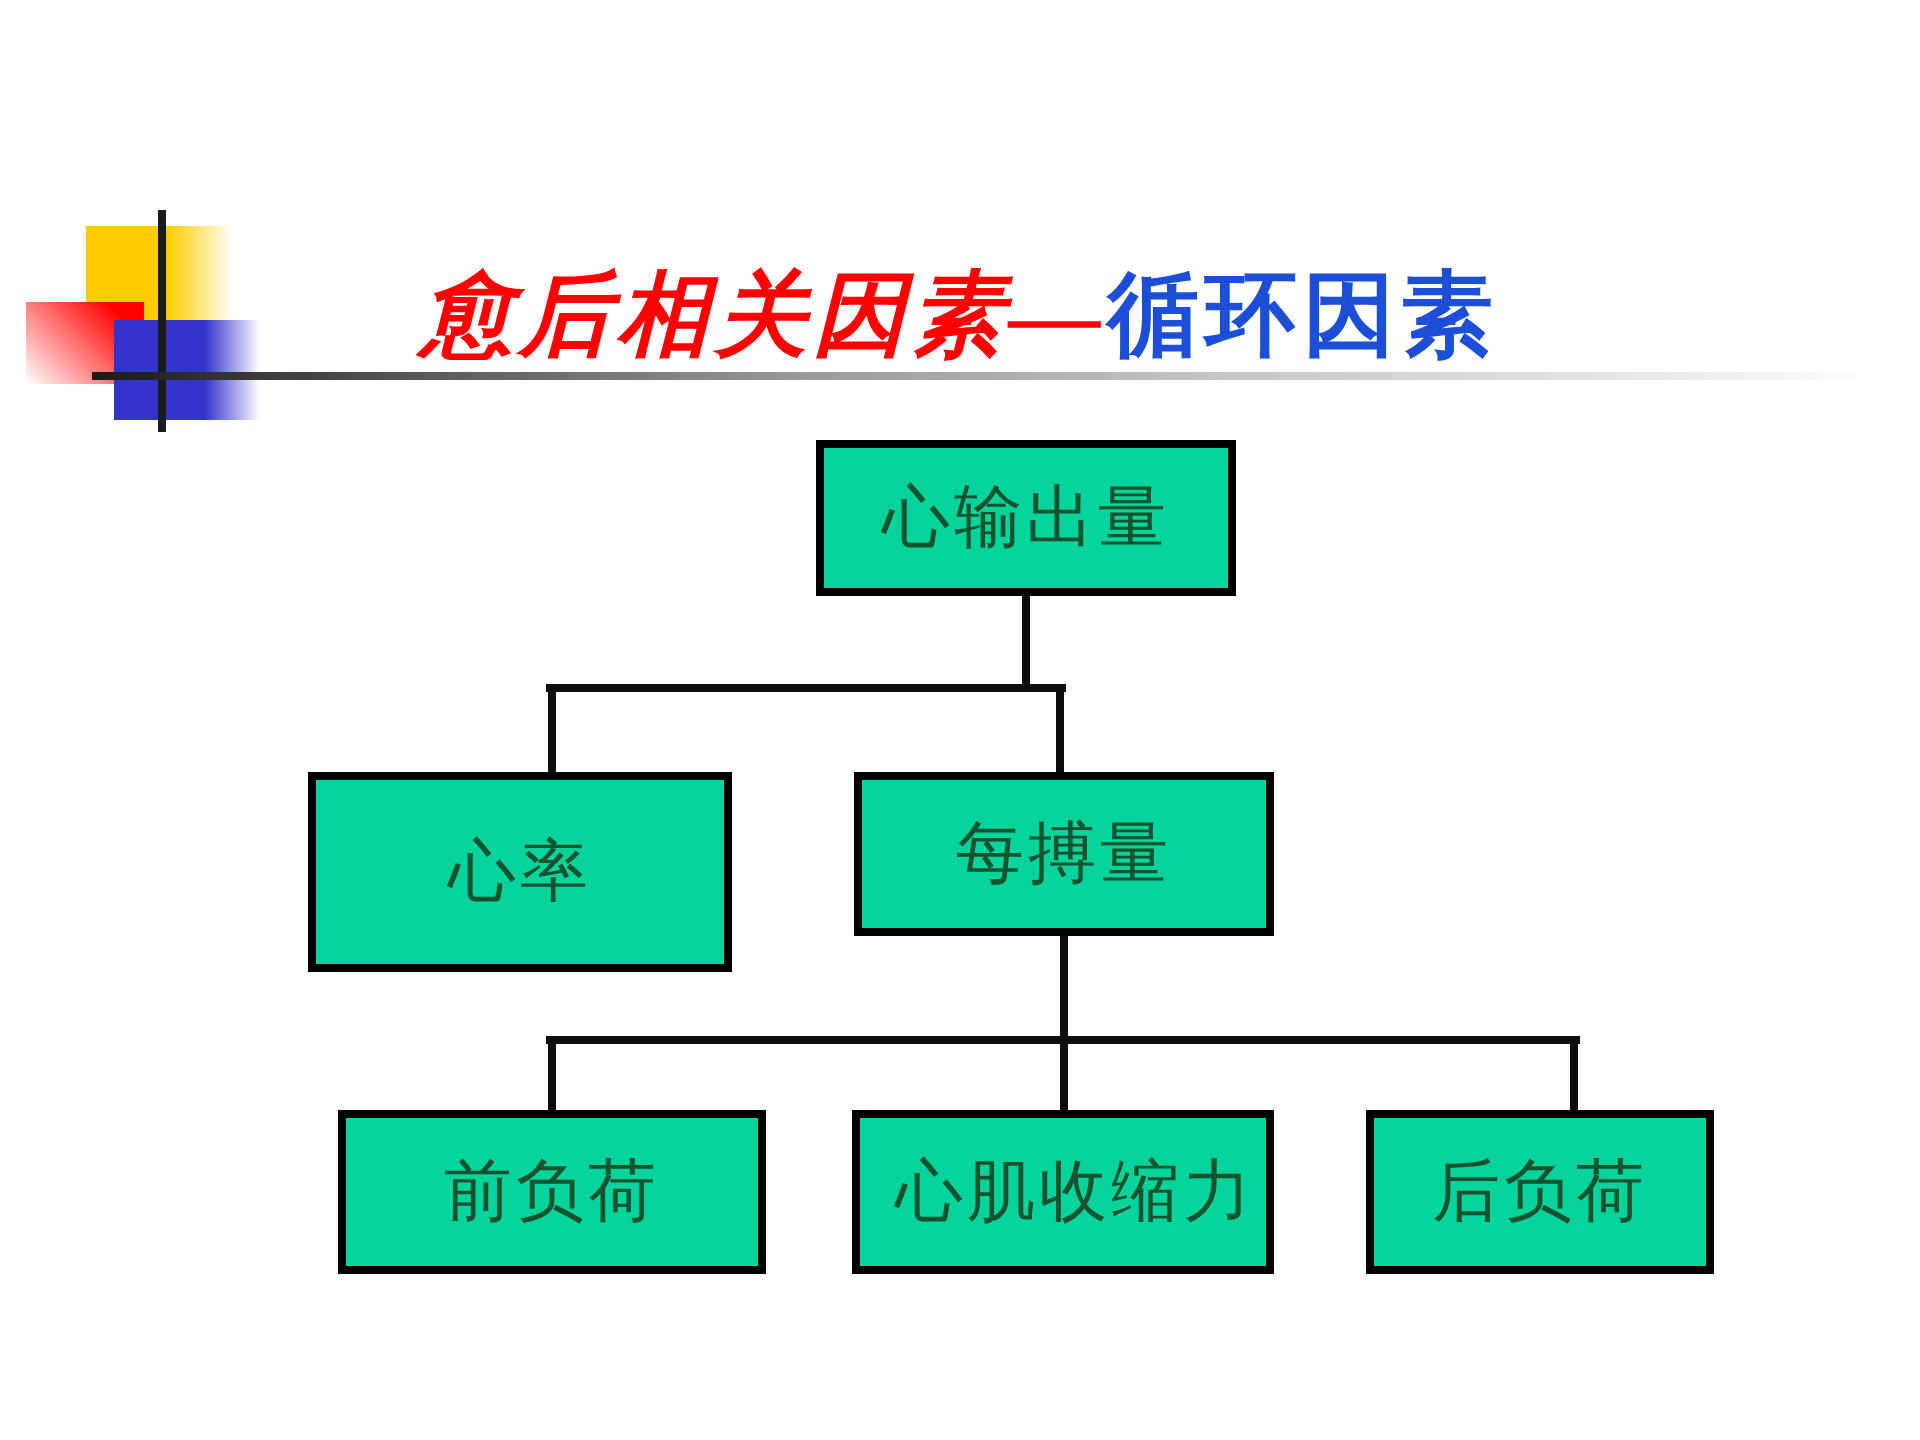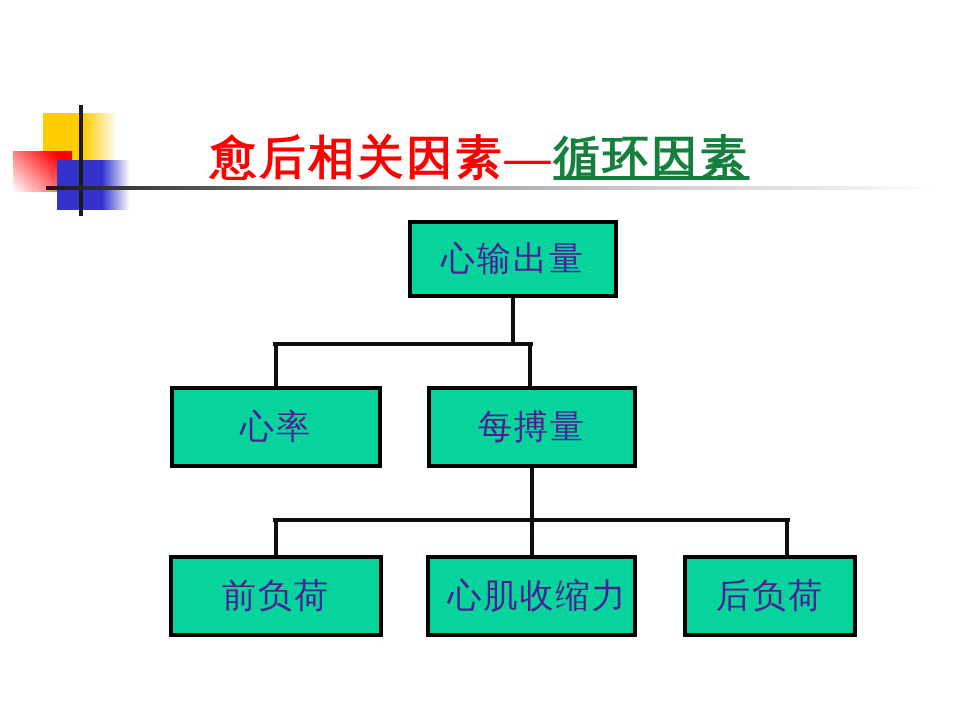--- a/index.html
+++ b/index.html
@@ -43,37 +43,37 @@
   #title {
     position: absolute;
     left: 0; right: 0; top: 130px;
     text-align: center;
     font-size: 46px;
     font-weight: bold;
     letter-spacing: 3px;
     line-height: 56px;
     white-space: nowrap;
   }
-  #title .t-red   { color: #FF0000; }
-  #title .t-green { color: #15803d; text-decoration: underline; }
+  #title .t-red   { color: #FF0000; font-style: italic; }
+  #title .t-green { color: #1d4ed8; }
   
   .node {
     position: absolute;
     box-sizing: border-box;
     background: #06D49C;
     border: 4px solid #000000;
     display: flex;
     align-items: center;
     justify-content: center;
     font-size: 34px;
     letter-spacing: 2px;
-    color: #4c1d95;
+    color: #14532d;
   }
   #node-cardiac-output { left: 408px; top: 220px; width: 210px; height: 78px; }
-  #node-heart-rate     { left: 170px; top: 386px; width: 212px; height: 82px; }
+  #node-heart-rate     { left: 154px; top: 386px; width: 212px; height: 100px; }
   #node-stroke-volume  { left: 427px; top: 386px; width: 210px; height: 82px; }
   #node-preload        { left: 169px; top: 555px; width: 214px; height: 82px; }
   #node-contractility  { left: 426px; top: 555px; width: 211px; height: 82px; padding-left: 12px; }
   #node-afterload      { left: 683px; top: 555px; width: 174px; height: 82px; }
   
   .edge { position: absolute; background: #0d0d0d; }
   #e-top-down   { left: 511px; top: 296px; width: 4px;   height: 48px; }
   #e-h1         { left: 273px; top: 342px; width: 260px; height: 4px;  }
   #e-l2-left    { left: 274px; top: 344px; width: 4px;   height: 44px; }
   #e-l2-right   { left: 528px; top: 344px; width: 4px;   height: 44px; }

